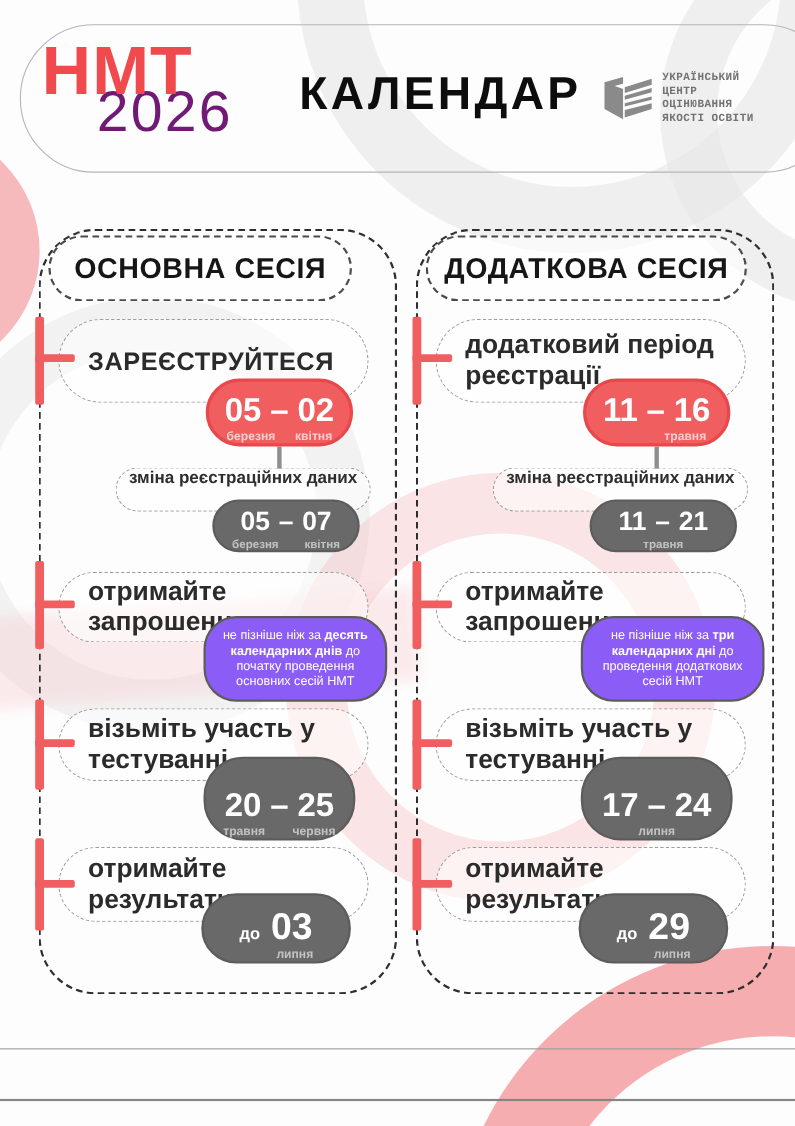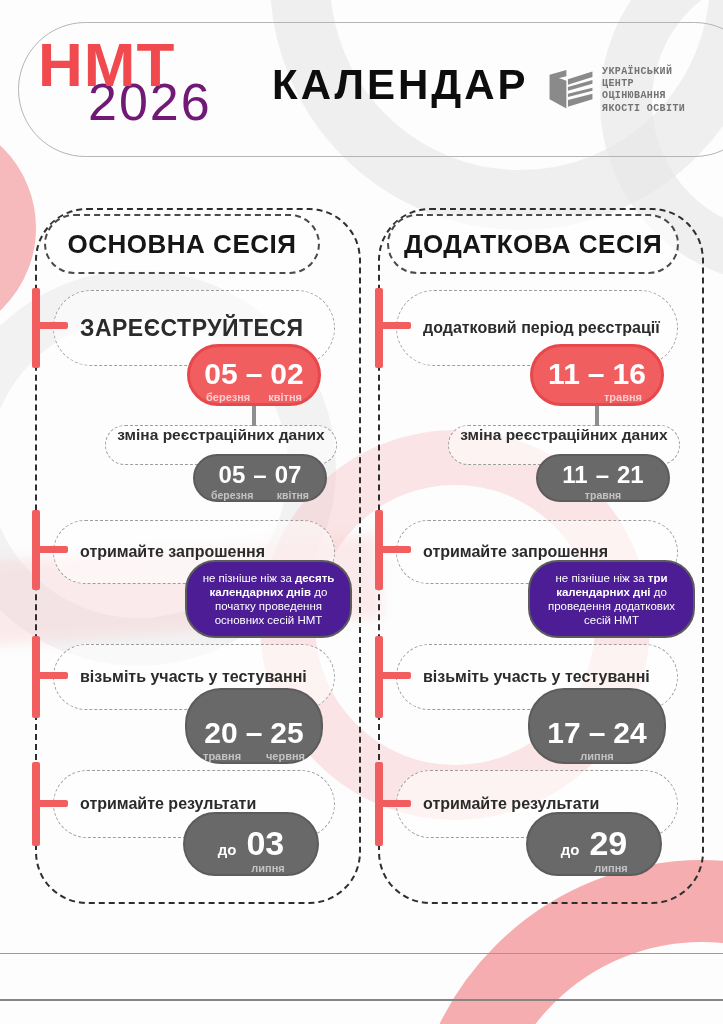--- a/index.html
+++ b/index.html
@@ -41,21 +41,21 @@
   .col-a{left:35px;}
   .col-b{left:378px;}
   .head{position:absolute;top:4px;height:56px;border:2px dashed #4a4a4a;border-radius:32px;
     display:flex;align-items:center;justify-content:center;
     font-size:26px;font-weight:800;color:#161616;letter-spacing:.5px;background:rgba(255,255,255,.6);}
   .col-a .head{left:7px;width:272px;}
   .col-b .head{left:7px;width:288px;}
 
   .tpill{position:absolute;left:16px;width:282px;border:1px dashed #9d9d9d;border-radius:42px;
     display:flex;align-items:center;background:rgba(255,255,255,.55);
-    font-size:16px;font-weight:700;color:#2b2b2b;line-height:1.15;padding-left:26px;box-sizing:border-box;}
+    font-size:24px;font-weight:700;color:#2b2b2b;line-height:1.15;padding-left:26px;box-sizing:border-box;}
   .tpill .lbl{max-width:250px;}
   .s1{top:80px;height:76px;}
   .col-a .s1{font-size:23px;letter-spacing:.5px;}
   .s2{top:310px;height:64px;}
   .s3{top:434px;height:66px;}
   .s4{top:560px;height:68px;}
 
   .dpill{position:absolute;border-radius:36px;z-index:3;display:flex;flex-direction:column;
     justify-content:flex-end;box-sizing:border-box;}
   .dpill.red{background:#f15e60;border:3px solid #e8474b;}
@@ -75,21 +75,21 @@
 
   .connector{position:absolute;left:215px;top:196px;width:4px;height:20px;background:#8e8e8e;z-index:2;}
 
   .chg{position:absolute;left:68px;top:215px;width:230px;height:38px;border:1px dashed #9d9d9d;
     border-radius:20px;display:flex;align-items:flex-start;justify-content:center;
     font-size:15.5px;font-weight:700;color:#2e2e2e;background:rgba(255,255,255,.55);}
   .d-chg{left:156px;top:244px;width:134px;height:48px;}
   .d-chg .drow{font-size:24px;}
   .d-chg .mrow{font-size:10.5px;}
 
-  .note{position:absolute;left:148px;top:350px;width:167px;min-height:64px;background:#4c1d95;
+  .note{position:absolute;left:148px;top:350px;width:167px;min-height:64px;background:#8b5cf6;
     border:2px solid #5c5c5c;border-radius:30px;z-index:3;box-sizing:border-box;
     padding:9px 6px;display:flex;align-items:center;justify-content:center;}
   .note p{margin:0;font-size:11.5px;font-weight:500;color:#ffffff;text-align:center;line-height:1.22;}
   .note .b{font-weight:800;}
 
   .d-test{left:148px;top:478px;width:138px;height:76px;}
   .d-test .drow{font-size:30px;}
   .d-test .mrow{font-size:11px;}
 
   .d-res{left:146px;top:602px;width:136px;height:64px;}

